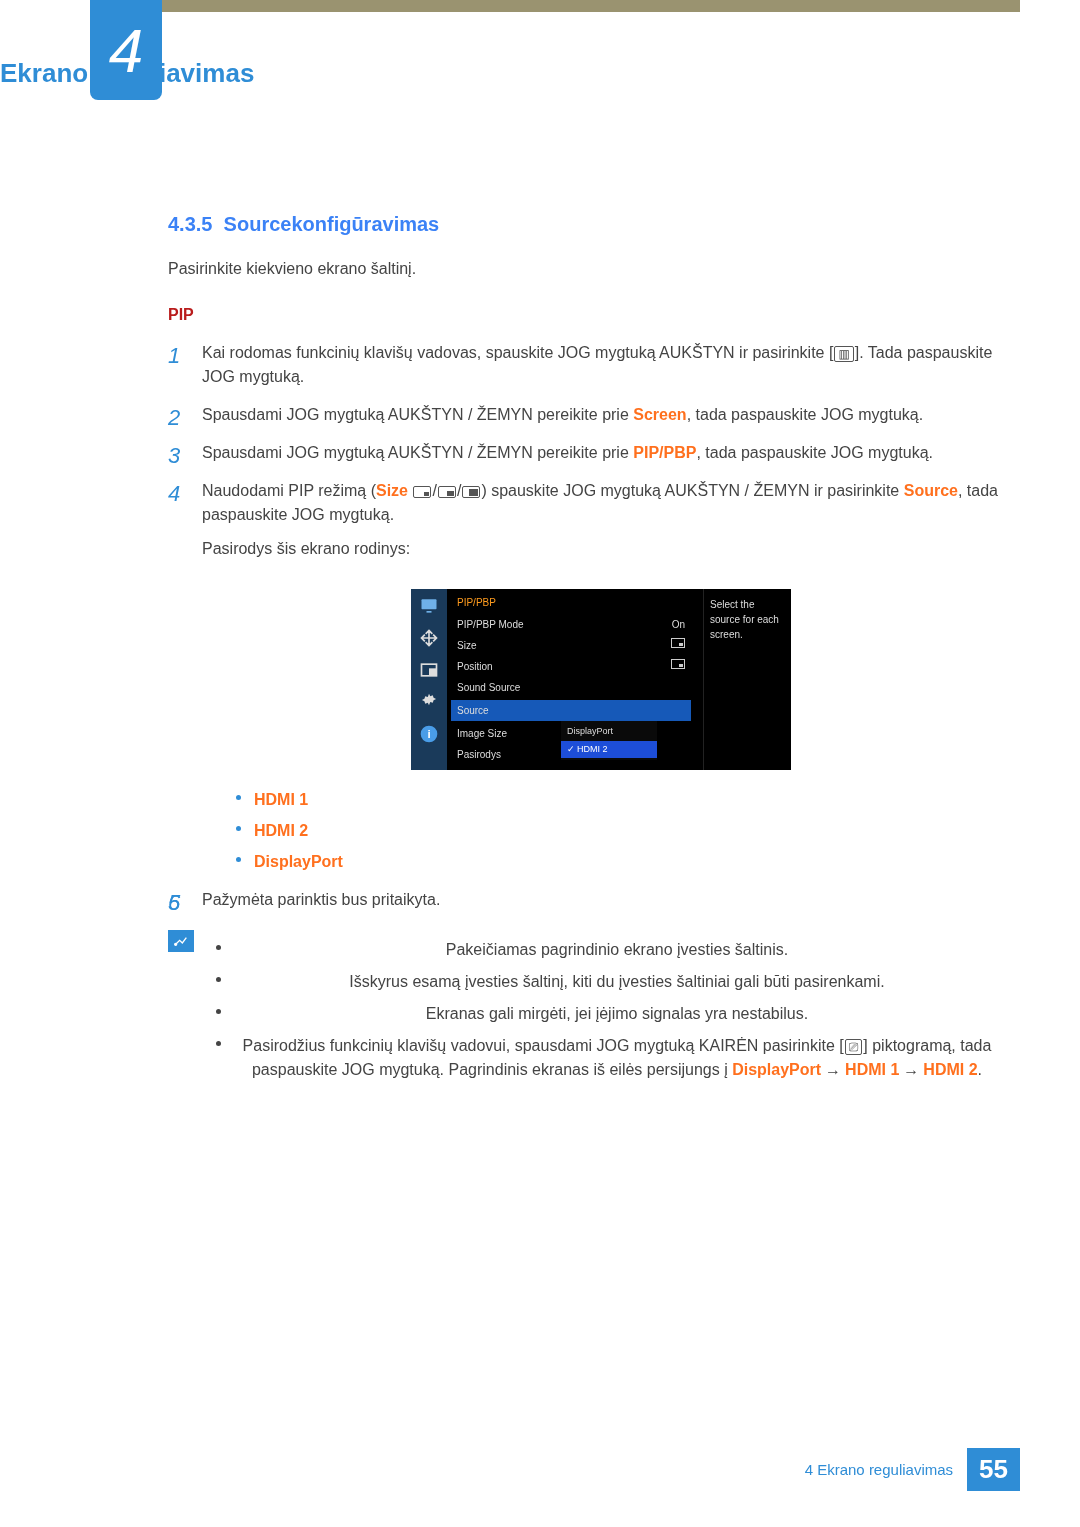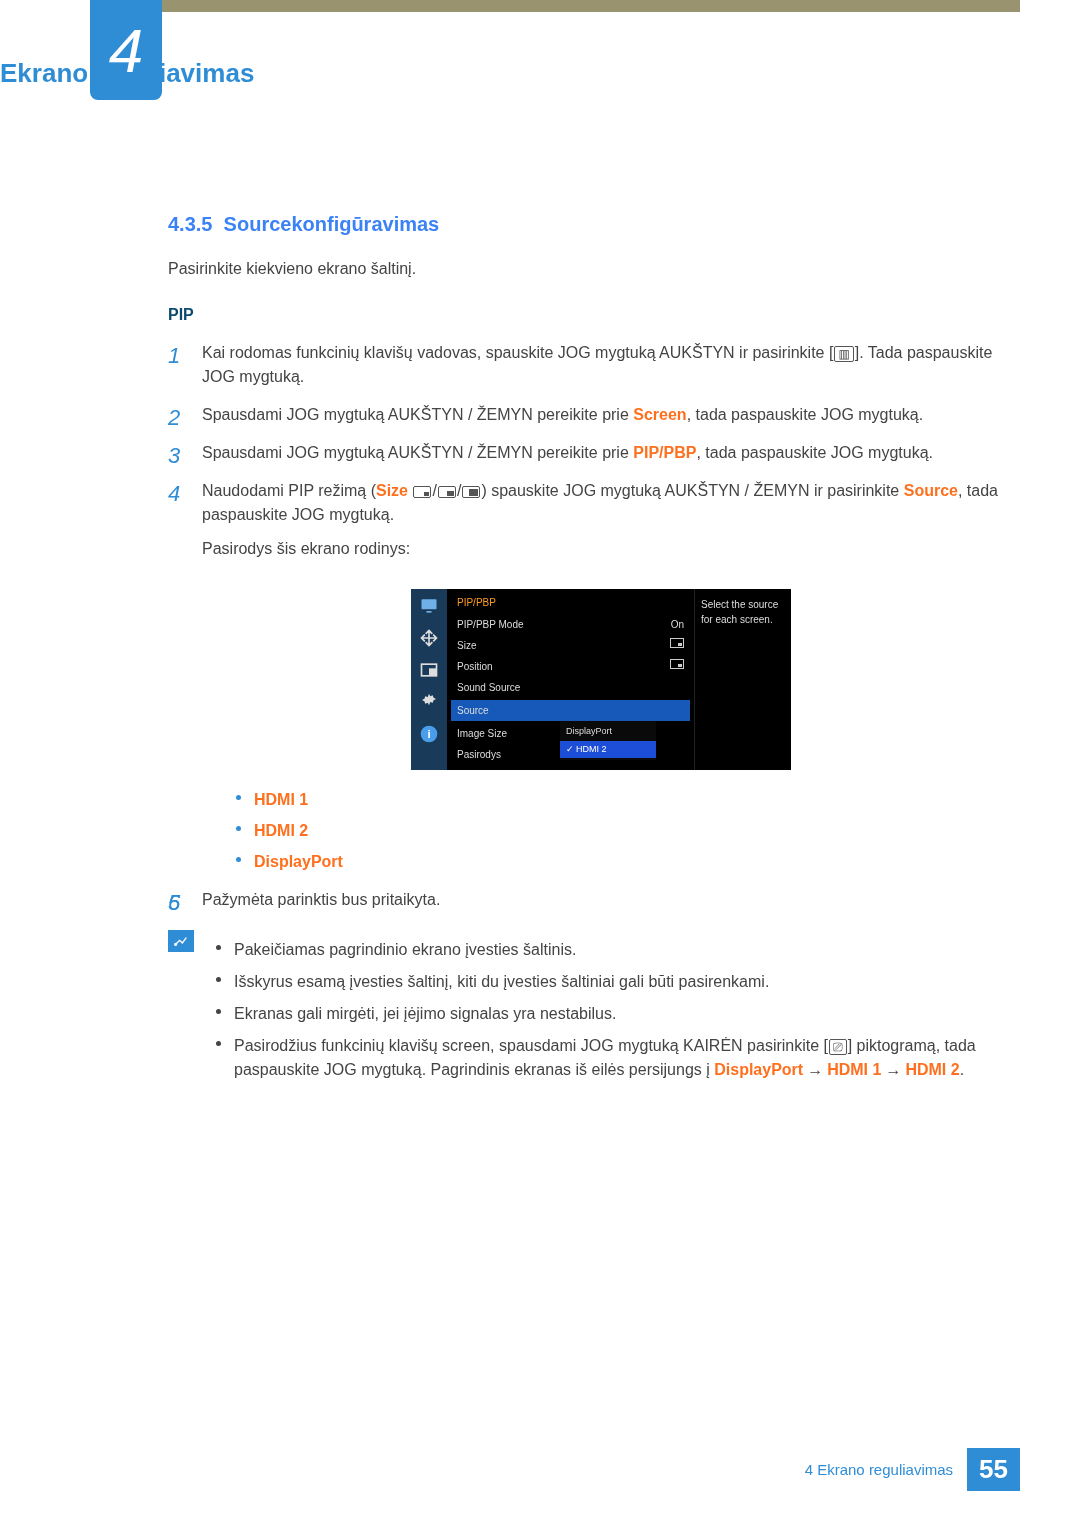--- a/index.html
+++ b/index.html
@@ -21,21 +21,21 @@
   font-size: 62px; font-style: italic; font-weight: 300;
   display: flex; align-items: center; justify-content: center;
   border-bottom-left-radius: 8px; border-bottom-right-radius: 8px;
 }
 .chapter-title {
   color: #2f8dd6; font-size: 26px; font-weight: 600;
   padding-top: 38px;
 }
 .content { margin: 120px 80px 0 168px; font-size: 16px; line-height: 1.5; color: #444; }
 .section-heading { color: #3b82f6; font-size: 20px; font-weight: 600; margin-bottom: 18px; }
-.subheading { color: #0c4a6e; font-size: 16px; font-weight: 600; margin: 22px 0 14px; }
+.subheading { color: #b91c1c; font-size: 16px; font-weight: 600; margin: 22px 0 14px; }
 .intro { margin-bottom: 0; }
 .num-list { list-style: none; counter-reset: num; }
 .num-list > li { position: relative; padding-left: 34px; margin: 14px 0; }
 .num-list > li .num {
   position: absolute; left: 0; top: -2px;
   color: #2f8dd6; font-style: italic; font-size: 22px; font-weight: 300;
 }
 .kw-orange { color: #ff701e; font-weight: 600; }
 .icon-box {
   display: inline-block; border: 1.5px solid #555; border-radius: 2px;
@@ -48,31 +48,31 @@
 }
 .osd-left { width: 36px; background: #1a3a5a; padding: 8px 0; display: flex; flex-direction: column; align-items: center; gap: 14px; }
 .osd-left .ico { width: 20px; height: 18px; display: flex; align-items: center; justify-content: center; }
 .osd-main { flex: 1; padding: 6px 10px 10px; position: relative; }
 .osd-title { color: #ff9c1e; font-size: 10px; margin-bottom: 4px; }
 .osd-row { display: flex; justify-content: space-between; padding: 3px 0; font-size: 10px; }
 .osd-row.sel { background: #1659b8; margin: 2px -6px; padding: 3px 6px; }
 .osd-drop { background: #0a0a0a; width: 96px; padding: 2px 0; margin-left: auto; margin-top: -44px; position: relative; right: 28px; }
 .osd-drop div { padding: 2px 6px; font-size: 9px; }
 .osd-drop .hl { background: #1d4ed8; color: #fff; }
-.osd-right { width: 97px; padding: 8px 6px; border-left: 1px solid #222; }
+.osd-right { width: 88px; padding: 8px 6px; border-left: 1px solid #222; margin-left: 8px; }
 .tiny-box { display:inline-block; width:14px; height:10px; border:1px solid #ccc; position:relative; vertical-align:middle; }
 .tiny-box::after { content:''; position:absolute; right:1px; bottom:1px; width:4px; height:3px; background:#ccc; }
 .source-bullets { list-style: none; margin: 16px 0 14px 34px; }
 .source-bullets li { position: relative; padding-left: 18px; margin: 7px 0; }
 .source-bullets li::before {
   content: ''; position: absolute; left: 0; top: 7px;
   width: 5px; height: 5px; background: #2f8dd6; border-radius: 50%;
 }
 .source-bullets li span { color: #ff701e; font-weight: 600; }
-.note-block { display: flex; gap: 22px; margin-top: 18px; }
+.note-block { display: flex; gap: 22px; margin-top: 18px; text-align: center; }
 .note-icon {
   width: 26px; height: 22px; background: #2f8dd6; flex-shrink: 0;
   display: flex; align-items: center; justify-content: center;
 }
 .note-icon svg { width: 16px; height: 16px; }
 .note-bullets { list-style: none; }
 .note-bullets li { position: relative; padding-left: 18px; margin: 8px 0; }
 .note-bullets li::before {
   content: ''; position: absolute; left: 0; top: 7px;
   width: 5px; height: 5px; background: #444; border-radius: 50%;
@@ -212,21 +212,21 @@
       <svg viewBox="0 0 24 24" fill="none" stroke="#fff" stroke-width="2">
           <path d="M4 17l6-6 4 4 6-8"></path>
           <circle cx="4" cy="17" r="1.5" fill="#fff"></circle>
         </svg>
     </div>
     <ul class="note-bullets">
       <li>Pakeičiamas pagrindinio ekrano įvesties šaltinis.</li>
       <li>Išskyrus esamą įvesties šaltinį, kiti du įvesties šaltiniai gali būti pasirenkami.</li>
       <li>Ekranas gali mirgėti, jei įėjimo signalas yra nestabilus.</li>
       <li>
-        <span>Pasirodžius funkcinių klavišų screen, spausdami JOG mygtuką KAIRĖN pasirinkite [</span><span class="icon-box">⎚</span><span>] piktogramą, tada paspauskite JOG mygtuką. Pagrindinis ekranas iš eilės persijungs į </span>
+        <span>Pasirodžius funkcinių klavišų vadovui, spausdami JOG mygtuką KAIRĖN pasirinkite [</span><span class="icon-box">⎚</span><span>] piktogramą, tada paspauskite JOG mygtuką. Pagrindinis ekranas iš eilės persijungs į </span>
         <span class="kw-orange">DisplayPort</span><span class="arrow">→</span><span class="kw-orange">HDMI 1</span><span class="arrow">→</span><span class="kw-orange">HDMI 2</span>.
       </li>
     </ul>
   </div>
 
 </div>
 
 <div class="footer">
   <span class="footer-text">4 Ekrano reguliavimas</span>
   <span class="footer-page">55</span>

